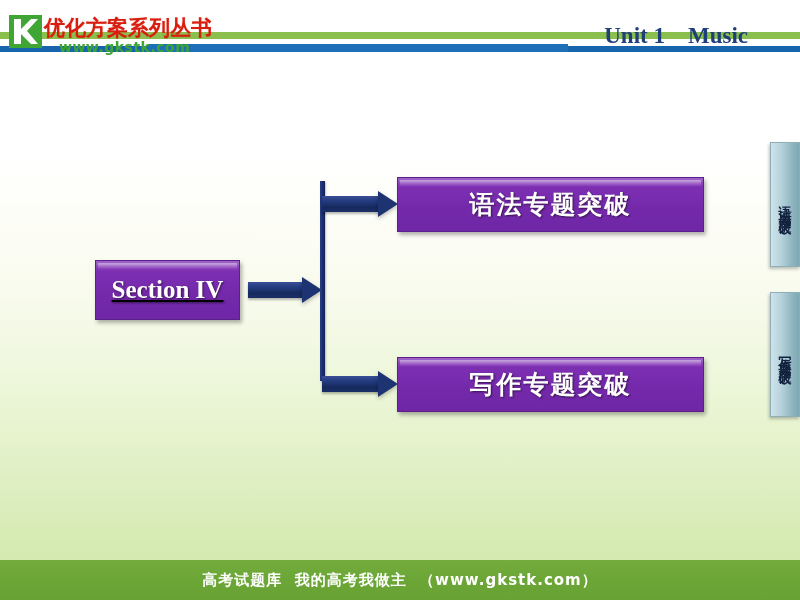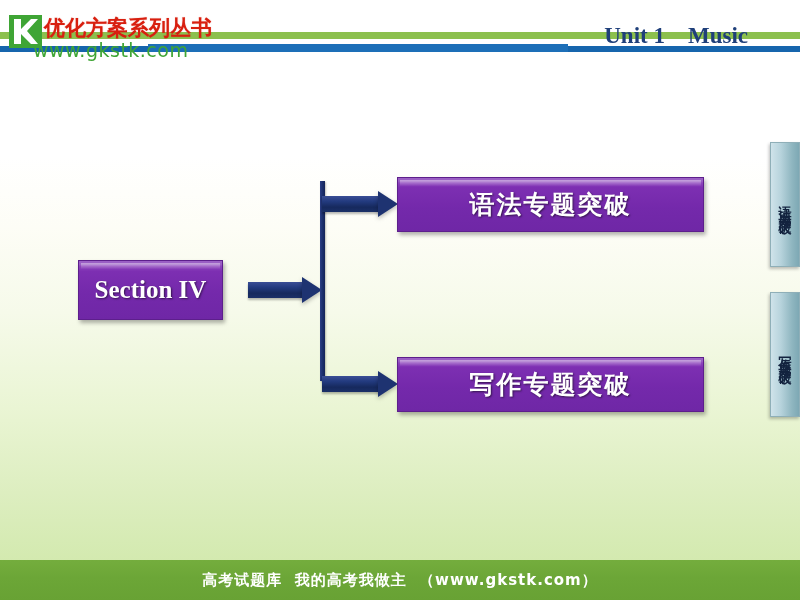--- a/index.html
+++ b/index.html
@@ -70,24 +70,24 @@
     font-size: 21px;
     font-weight: bold;
     color: #d81f0f;
     letter-spacing: 0px;
     white-space: nowrap;
     z-index: 6;
     text-shadow: 0 0 1px rgba(216,31,15,0.5);
   }
   #brand-url {
     position: absolute;
-    left: 33px; top: 39px;
-    font-family: "DejaVu Sans", "Liberation Sans", sans-serif;
-    font-size: 19px;
-    font-weight: normal;
+    left: 59px; top: 39px;
+    font-family: "DejaVu Sans", "Liberation Sans", sans-serif;
+    font-size: 14px;
+    font-weight: bold;
     color: #3fa535;
     letter-spacing: 0.5px;
     white-space: nowrap;
     z-index: 6;
   }
 
   #unit-title {
     position: absolute;
     right: 52px; top: 20px;
     font-family: "Liberation Serif", "DejaVu Serif", serif;
@@ -124,22 +124,22 @@
   .pbox::after {
     content: "";
     position: absolute;
     left: 2px; right: 2px; top: 2px;
     height: 6px;
     background: linear-gradient(to bottom, rgba(255,255,255,0.42), rgba(255,255,255,0.02));
     pointer-events: none;
   }
 
   #box-section {
-    left: 78px; top: 200px;
-    width: 145px; height: 60px;
+    left: 95px; top: 200px;
+    width: 145px; height: 60px; text-decoration: underline;
   }
   #box-section .label {
     font-family: "Liberation Serif", "DejaVu Serif", serif;
     font-size: 25px;
     font-weight: bold;
     color: #ffffff;
     text-shadow: 1px 1px 2px rgba(0,0,0,0.55);
     white-space: nowrap;
   }
 

